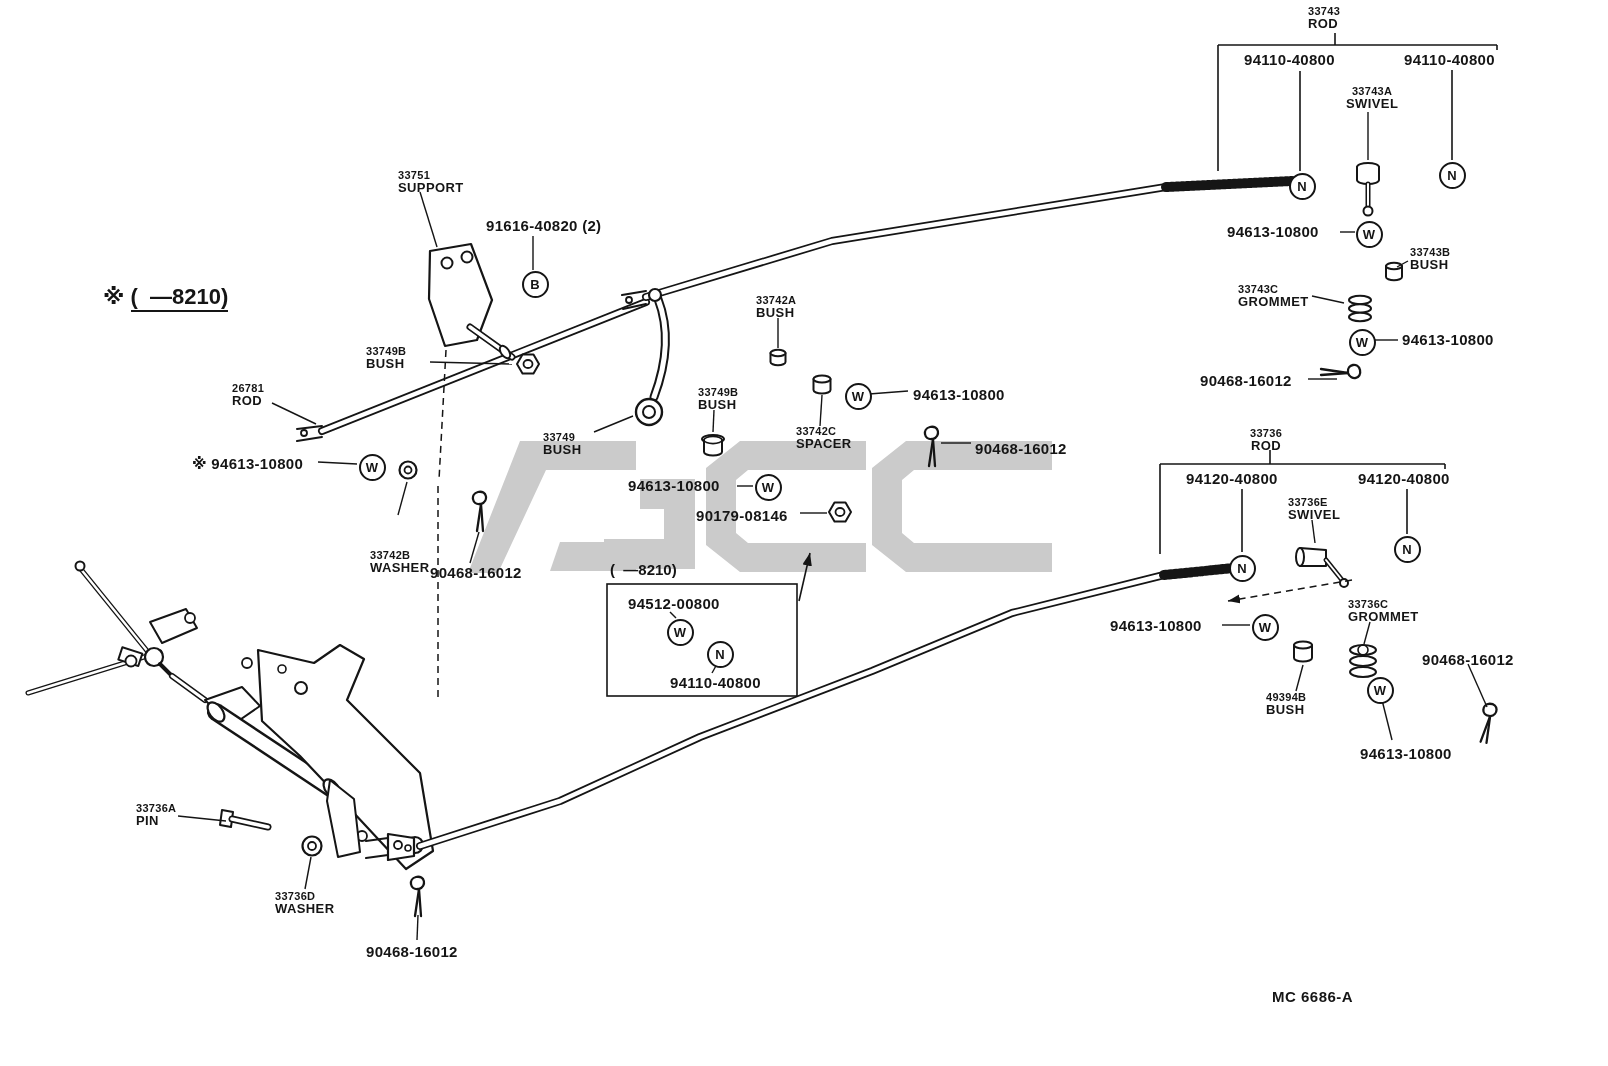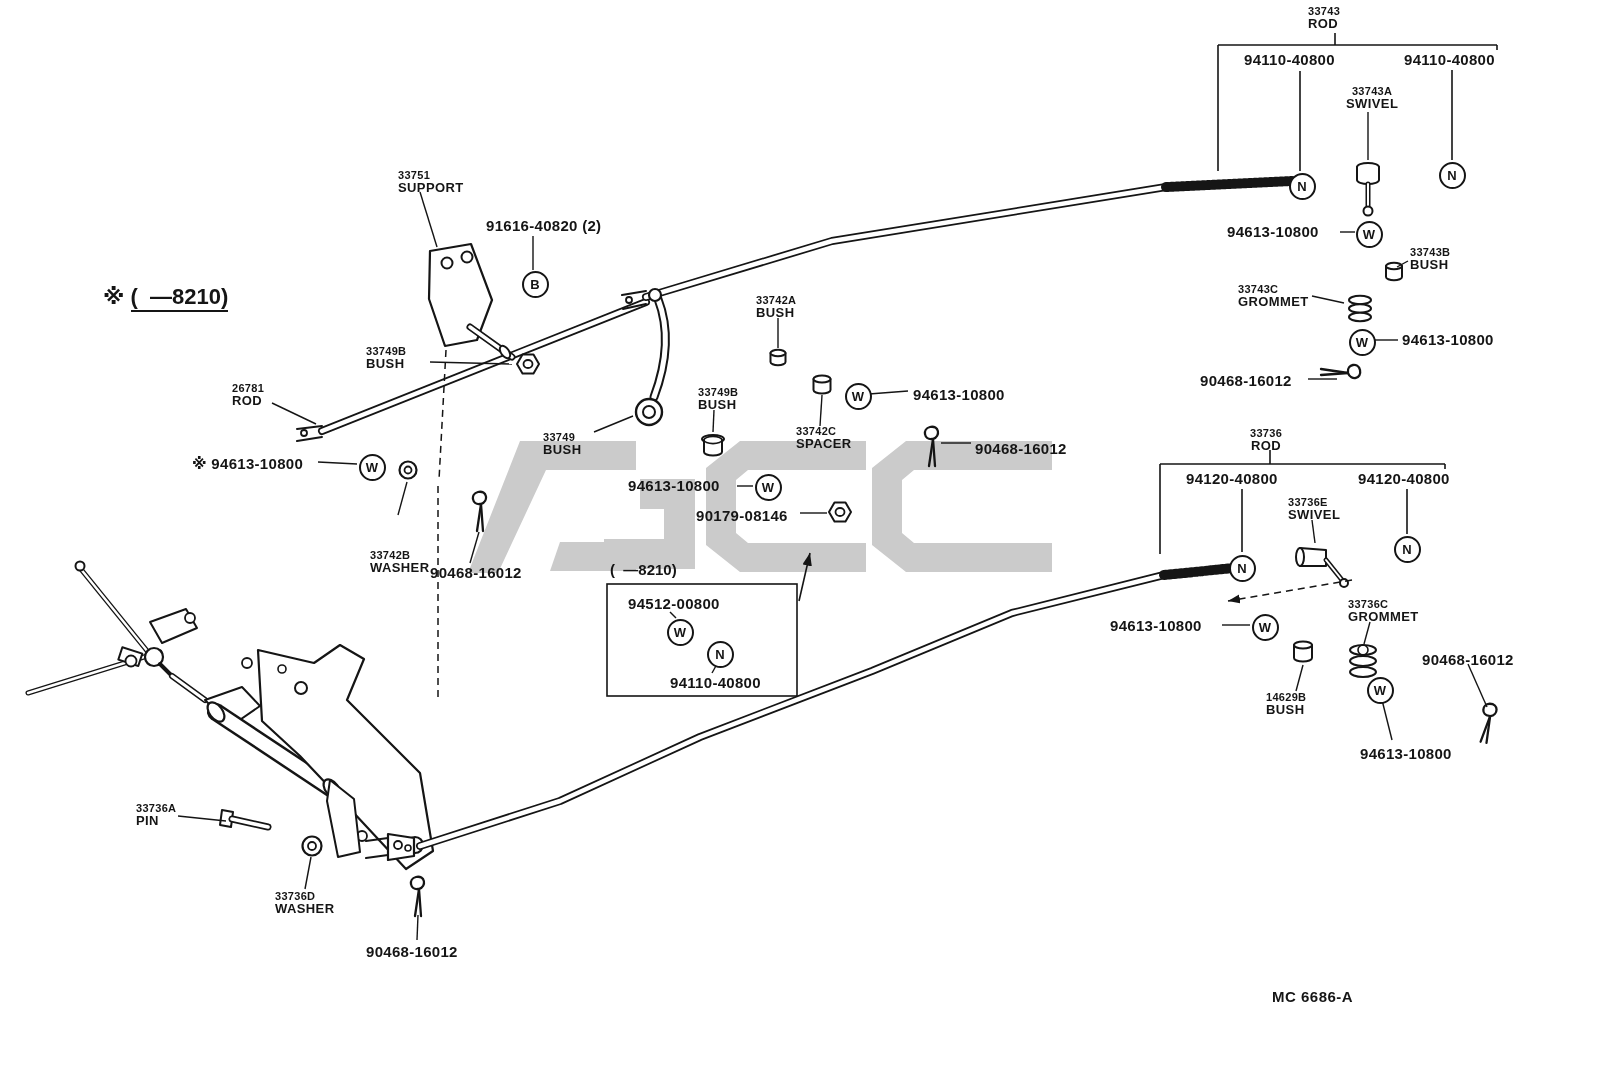--- a/index.html
+++ b/index.html
@@ -289,21 +289,21 @@
       </div>
       <div class="plabel" style="left: 1288px; top: 497px;">
         <div class="pcode">33736E</div>
         <div class="pname">SWIVEL</div>
       </div>
       <div class="plabel" style="left: 1348px; top: 599px;">
         <div class="pcode">33736C</div>
         <div class="pname">GROMMET</div>
       </div>
       <div class="plabel" style="left: 1266px; top: 692px;">
-        <div class="pcode">14629B</div>
+        <div class="pcode">49394B</div>
         <div class="pname">BUSH</div>
       </div>
       <div class="plabel" style="left: 136px; top: 803px;">
         <div class="pcode">33736A</div>
         <div class="pname">PIN</div>
       </div>
       <div class="plabel" style="left: 275px; top: 891px;">
         <div class="pcode">33736D</div>
         <div class="pname">WASHER</div>
       </div>

